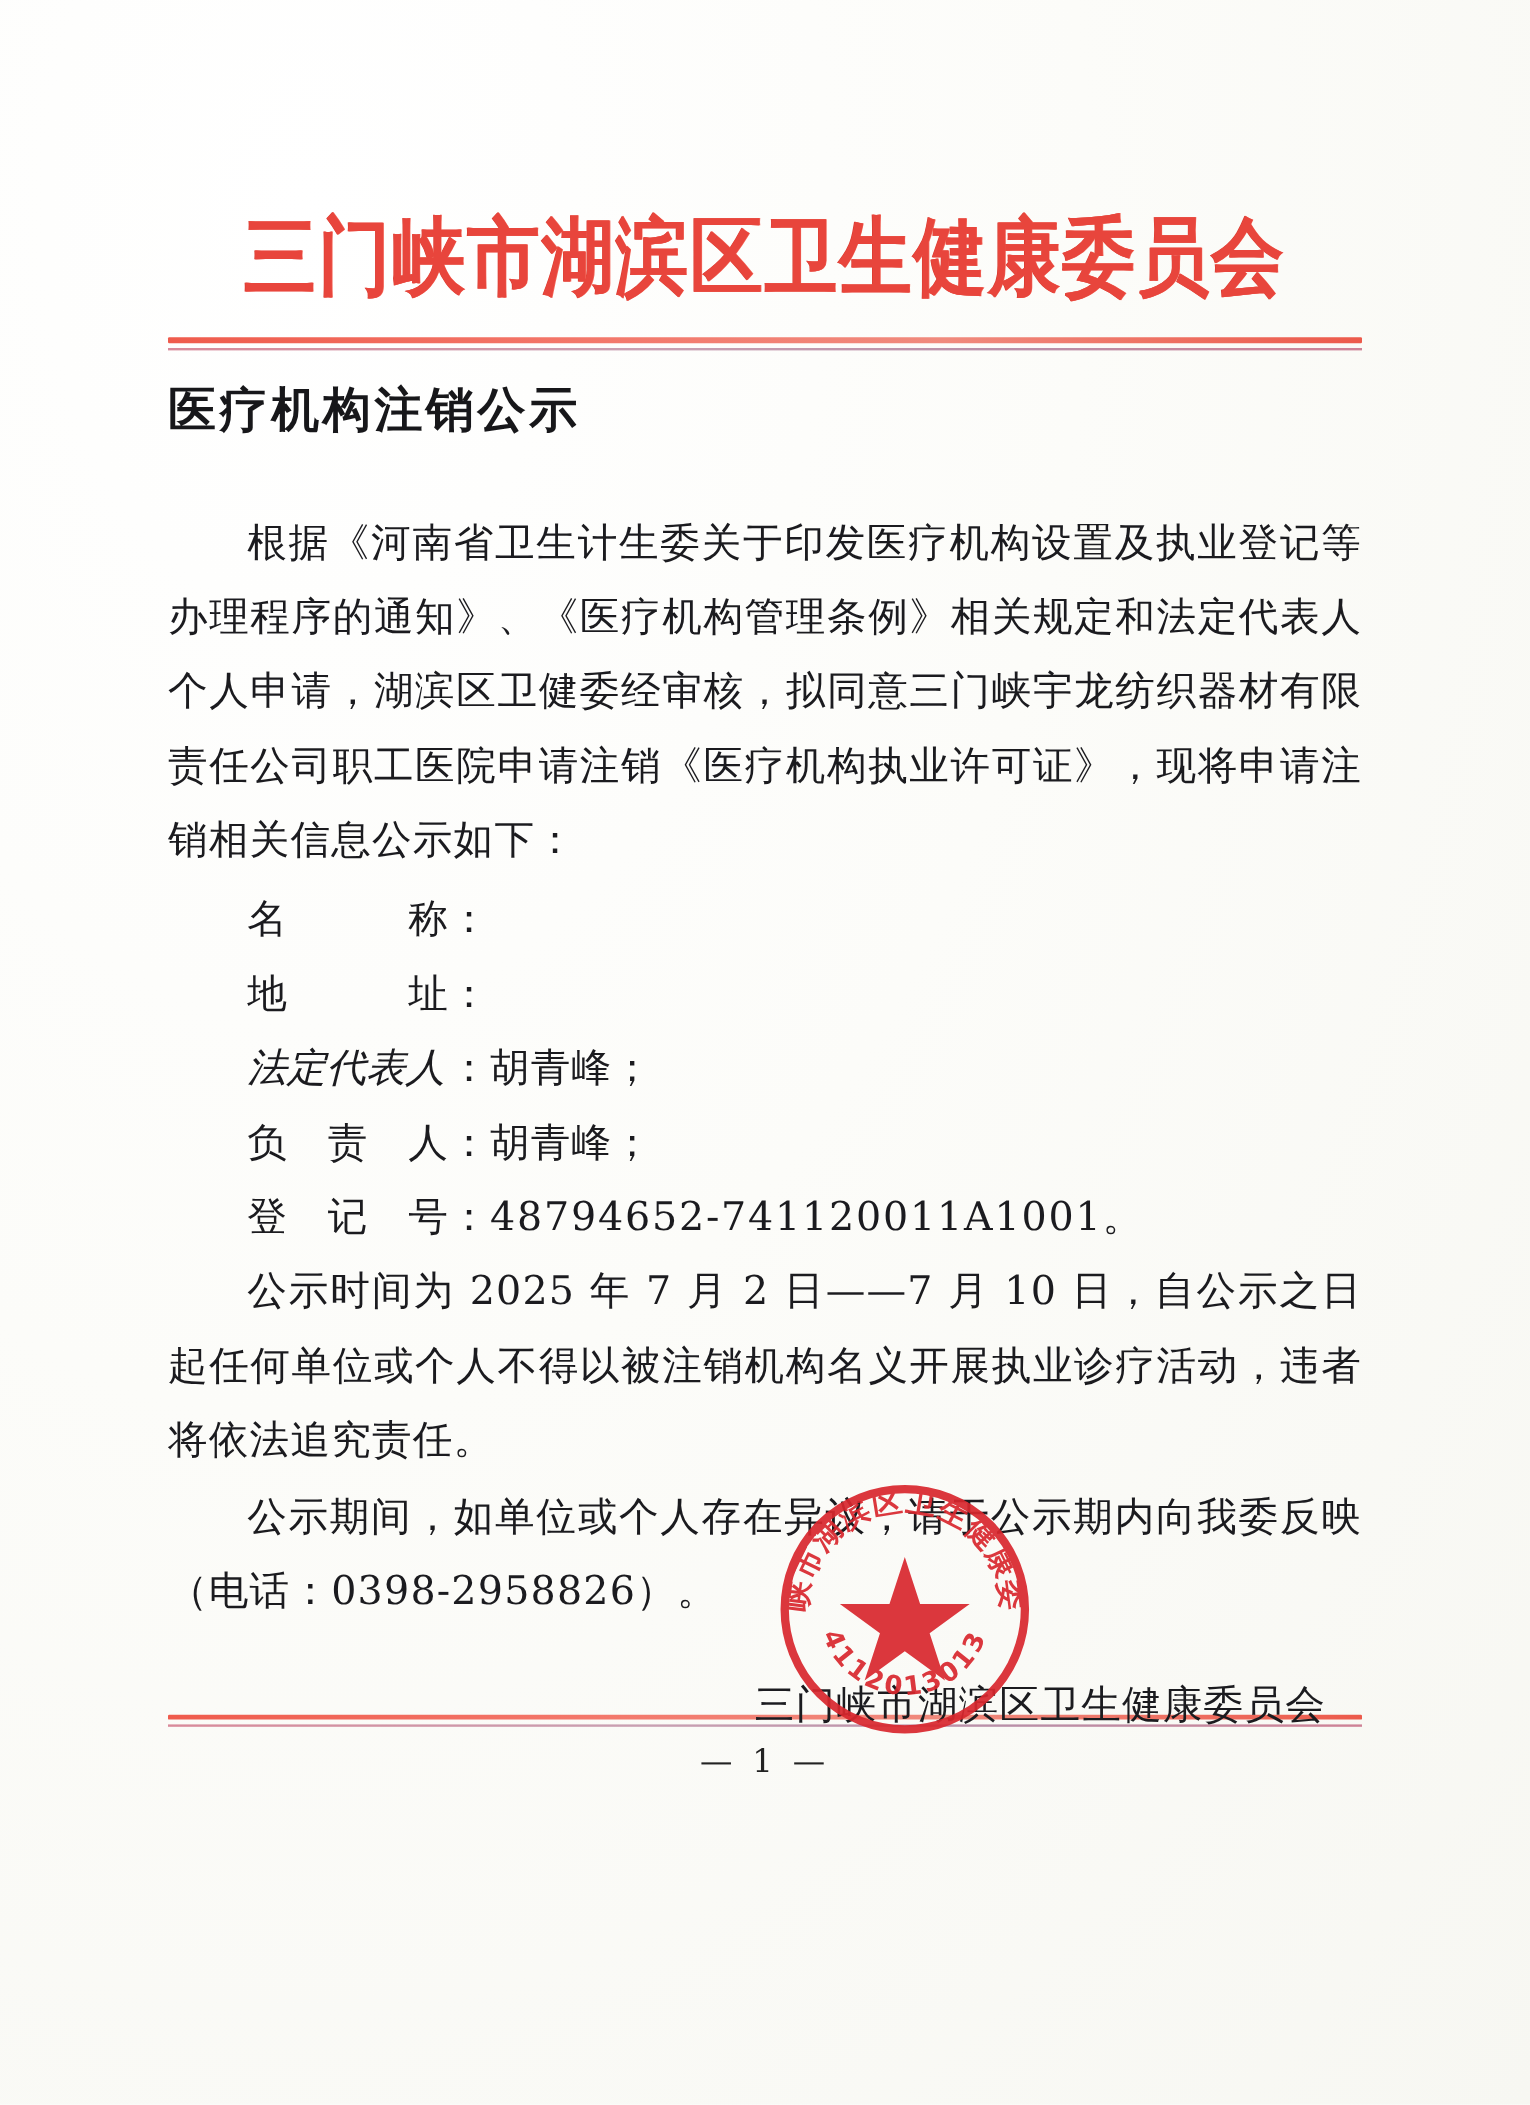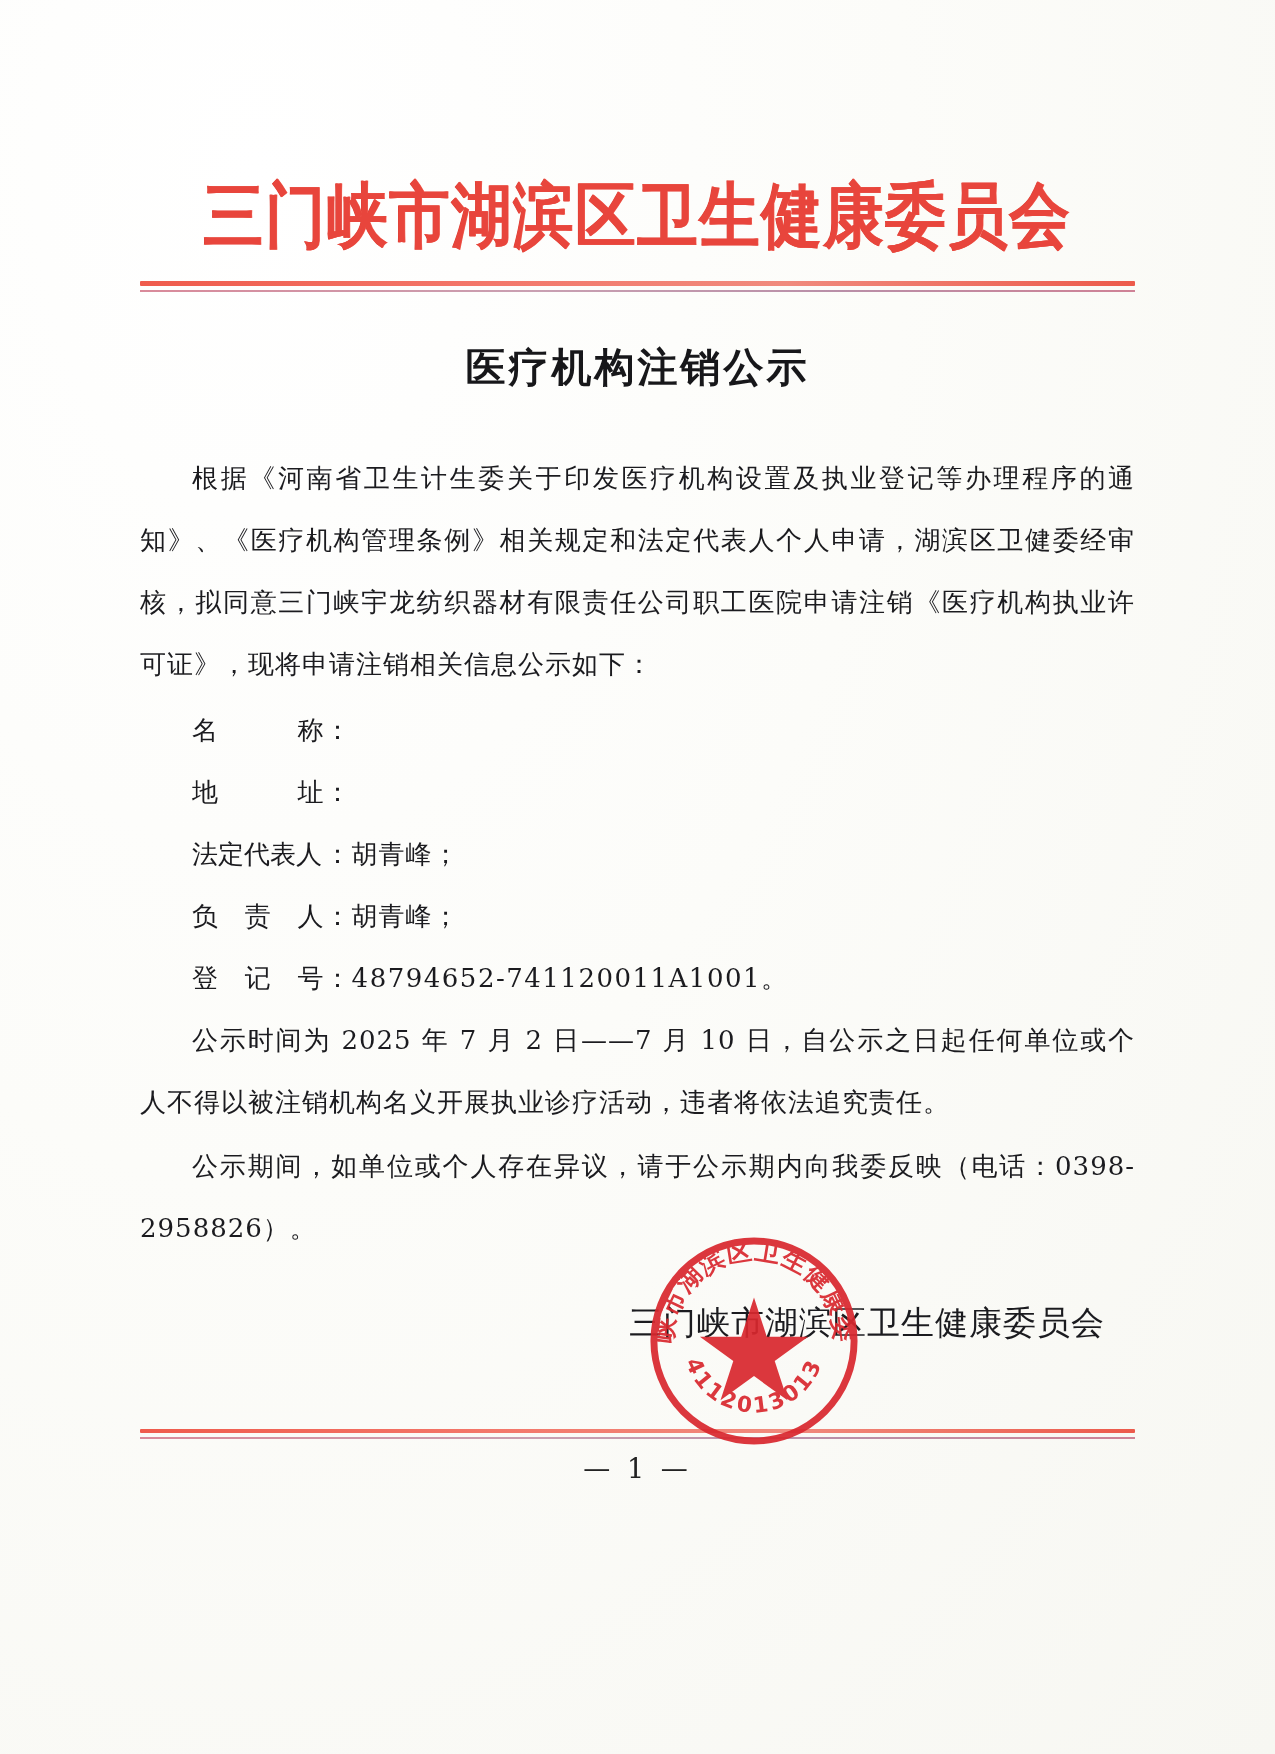--- a/index.html
+++ b/index.html
@@ -59,33 +59,33 @@
     border-radius: 1px;
   }
   .rule-gap { height: 4px; }
   .rule-thin {
     height: 2px;
     background: linear-gradient(90deg, #d98a9a 0%, #c9a0b2 40%, #b98fa8 70%, #cf8296 100%);
   }
 
   
   .doc-title {
-    margin-top: 48px;
-    text-align: center;
+    margin-top: 22px;
+    text-align: left;
     font-family: "DejaVu Sans", "Liberation Sans", sans-serif;
     font-weight: bold;
     font-size: 40px;
     letter-spacing: 3px;
     color: #17171a;
   }
 
   
   .body-copy {
     margin-top: 52px;
-    font-size: 26px;
+    font-size: 33px;
     line-height: 62px;
     color: #1b1b1f;
     letter-spacing: 1px;
     text-align: justify;
     text-justify: inter-ideograph;
   }
   .para {
     text-indent: 2em;
     margin: 0 0 2px 0;
   }
@@ -102,20 +102,21 @@
   }
   .field-label {
     flex: 0 0 auto;
     width: 5.1em;
     display: inline-flex;
     justify-content: space-between;
     white-space: nowrap;
   }
   .field-label.tight {
     letter-spacing: 0;
+    font-style: italic;
   }
   .field-label span { display: inline-block; }
   .field-sep { flex: 0 0 auto; }
   .field-value {
     flex: 1 1 auto;
     white-space: nowrap;
   }
   .mono-num {
     font-family: "DejaVu Serif", "Liberation Serif", serif;
     letter-spacing: 1.5px;

